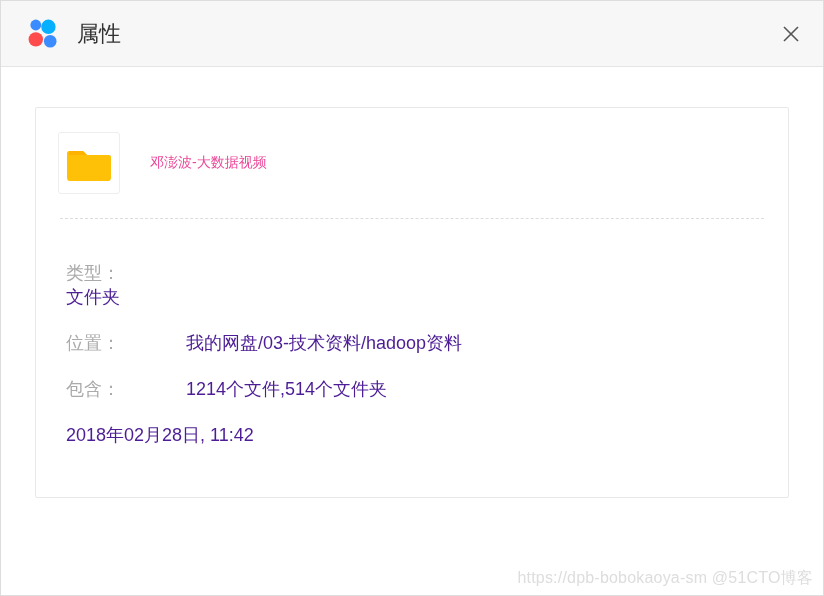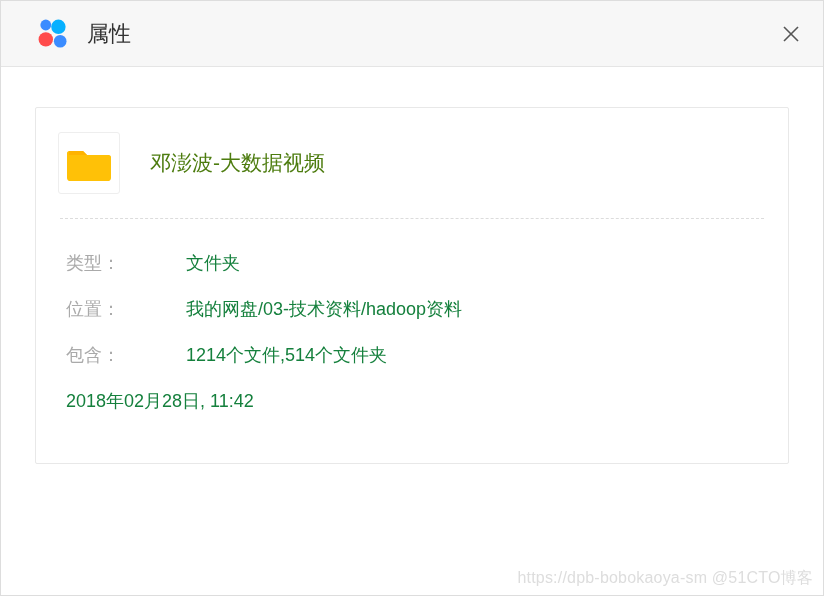--- a/index.html
+++ b/index.html
@@ -17,21 +17,21 @@
       display: flex;
       flex-direction: column;
       position: relative;
     }
     .titlebar {
       height: 66px;
       background: #f7f7f7;
       border-bottom: 1px solid #e5e5e5;
       display: flex;
       align-items: center;
-      padding: 0 34px;
+      padding: 0 24px;
       position: relative;
     }
     .logo {
       width: 36px;
       height: 36px;
       margin-right: 16px;
       flex-shrink: 0;
     }
     .title {
       font-size: 22px;
@@ -76,45 +76,45 @@
       justify-content: center;
       margin-right: 30px;
       flex-shrink: 0;
       background: #fff;
     }
     .folder-icon {
       width: 44px;
       height: 36px;
     }
     .filename {
-      font-size: 21px;
-      color: #4d7c0f;
+      font-size: 14px;
+      color: #ec4899;
     }
     .divider {
       border: none;
       border-top: 1px dashed #dcdcdc;
       margin: 0 24px;
     }
     .props {
       padding: 22px 30px 28px 30px;
     }
     .prop-row {
       display: flex;
       align-items: baseline;
       margin: 22px 0;
     }
-    .prop-row:first-child { margin-top: 10px; }
+    .prop-row:first-child { margin-top: 20px; flex-direction: column; }
     .prop-label {
       width: 120px;
       color: #aaa;
       font-size: 18px;
       flex-shrink: 0;
     }
     .prop-value {
-      color: #15803d;
+      color: #4c1d95;
       font-size: 18px;
     }
     .watermark {
       position: absolute;
       right: 10px;
       bottom: 6px;
       color: #ddd;
       font-size: 16px;
       letter-spacing: 0.2px;
     }

